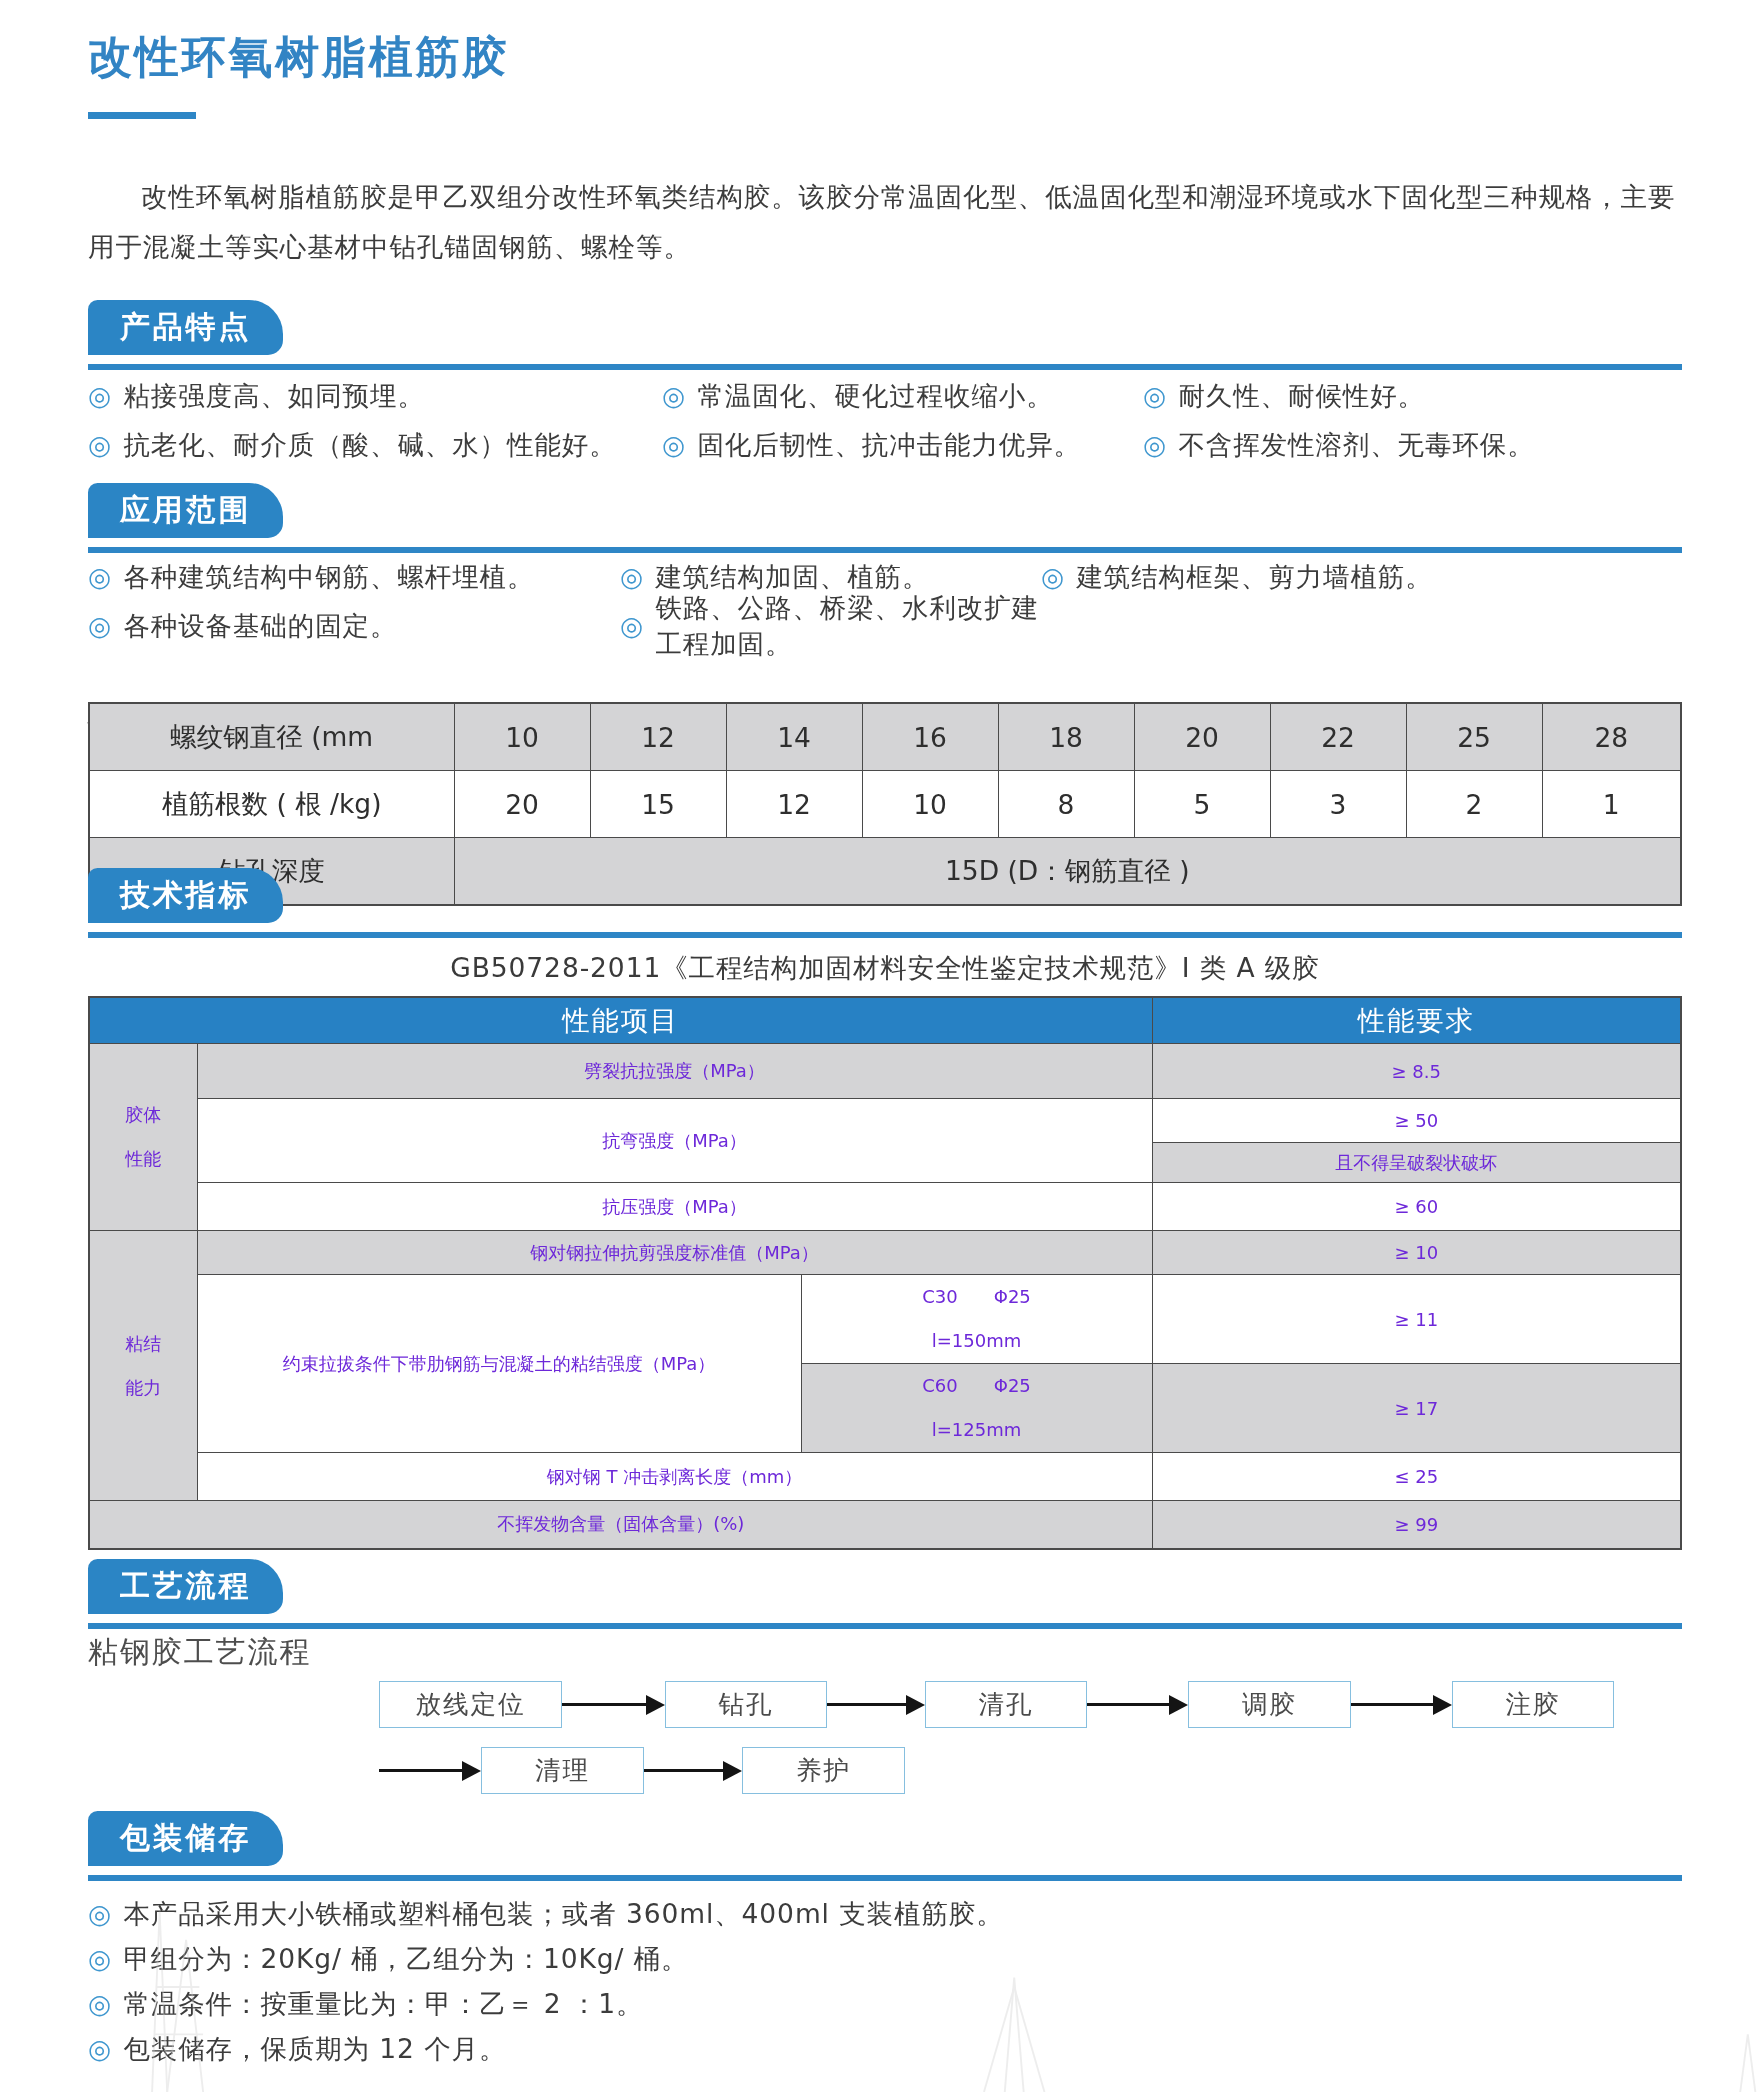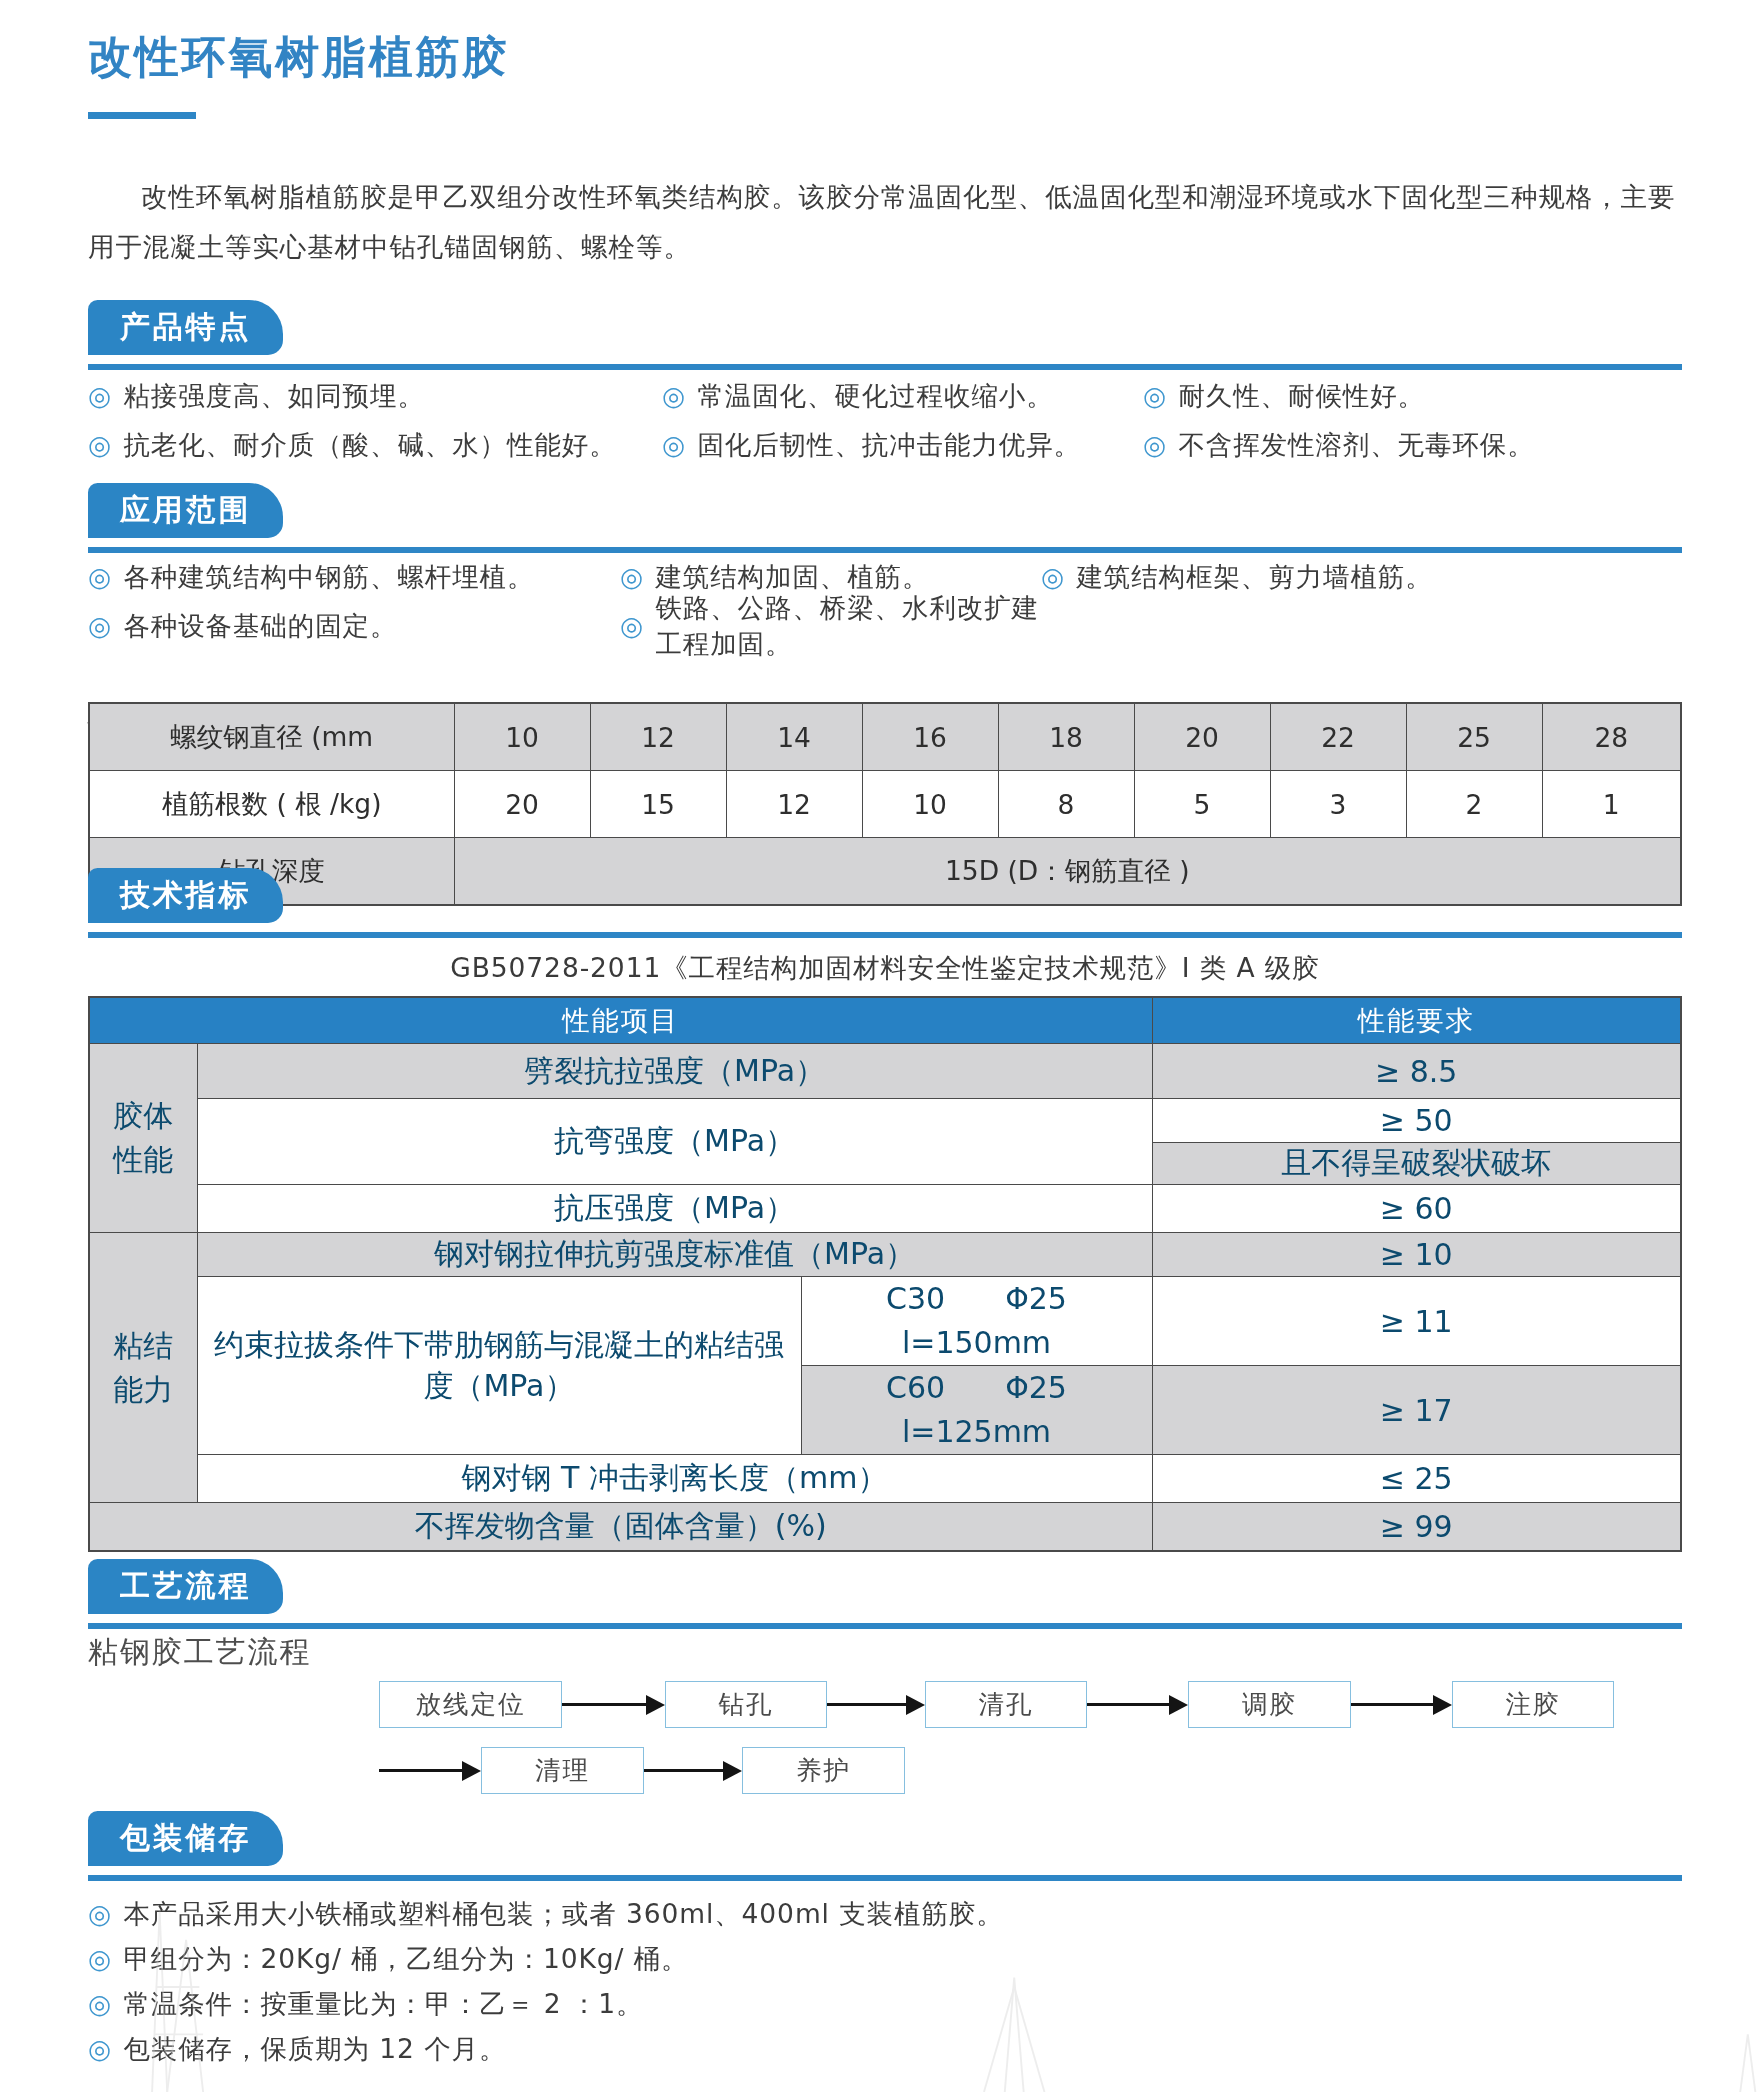--- a/index.html
+++ b/index.html
@@ -36,21 +36,21 @@
              font-size:26.5px;color:#2e2e2e;padding:12px;}
   .g{background:#d4d4d6;}
   .w{background:#ffffff;}
 
   
   .standard-line{position:absolute;left:88px;top:950px;width:1594px;text-align:center;
                  font-size:26.5px;color:#3a3a3a;letter-spacing:0.9px;}
   .tech{position:absolute;left:88px;top:996px;border-collapse:collapse;table-layout:fixed;width:1594px;
         border:2.8px solid #4a4a4a;}
   .tech th{background:#2781c4;color:#fff;font-size:27.4px;font-weight:normal;height:43px;border:1.9px solid #4a4a4a;letter-spacing:1.9px;}
-  .tech td{border:1.9px solid #4a4a4a;text-align:center;vertical-align:middle;font-size:30px;color:#0c4a6e;padding:0 13.2px;}
+  .tech td{border:1.9px solid #4a4a4a;text-align:center;vertical-align:middle;font-size:18px;color:#6d28d9;padding:0 13.2px;}
   .tech .pre{white-space:pre-line;line-height:44px;}
   .h58{height:55px;} .h47{height:44px;} .h42{height:40px;} .h44{height:48px;} .h86{height:81px;} .h87{height:82px;}
 
   
   .process-subtitle{position:absolute;left:88px;top:1632px;font-size:30px;color:#4d4d4d;letter-spacing:1.9px;}
   .flow-row{position:absolute;display:flex;align-items:center;padding-left:48px;}
   .flow-row1{left:331px;top:1681px;}
   .flow-row2{left:331px;top:1747px;}
   .fbox{height:47px;background:#fff;border:1.9px solid #86bfdf;box-sizing:border-box;
         display:flex;align-items:center;justify-content:center;font-size:25.6px;color:#4a4a4a;letter-spacing:1.9px;}

